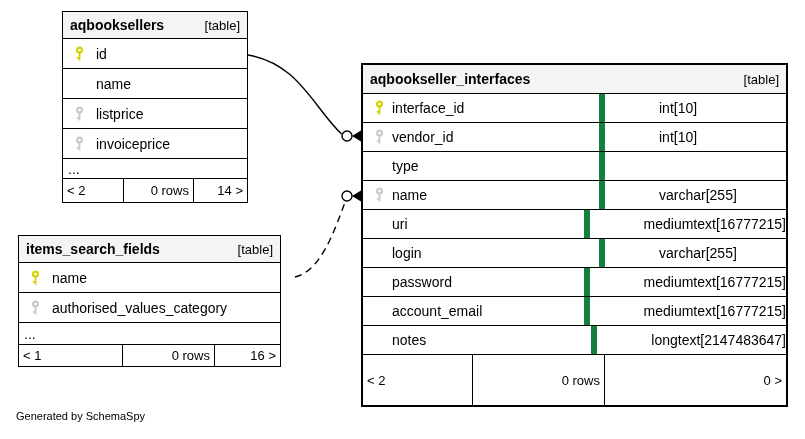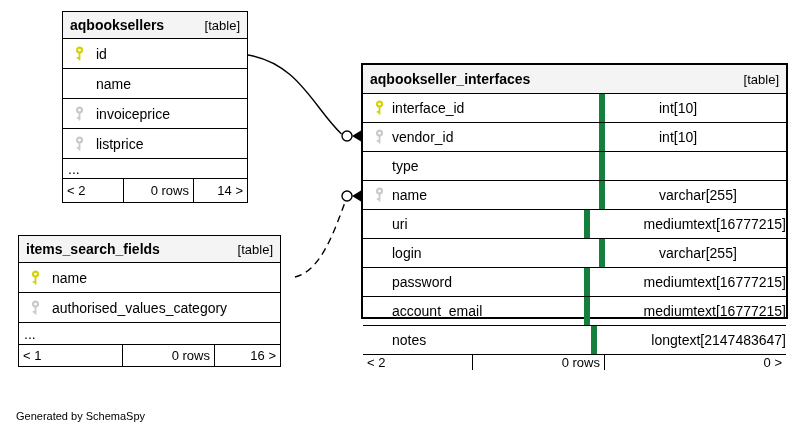--- a/index.html
+++ b/index.html
@@ -4,21 +4,21 @@
 <style>
   * { margin:0; padding:0; box-sizing:border-box; }
   html,body { background:#ffffff; }
   body { font-family:"Liberation Sans", sans-serif; color:#000; }
   .canvas { position:relative; width:805px; height:439px; background:#fff; overflow:hidden; }
 
   .connectors { position:absolute; left:0; top:0; width:805px; height:439px; pointer-events:none; }
 
   .dbtable { position:absolute; background:#fff; border:1px solid #000; display:flex; flex-direction:column; font-size:14px; }
   .t1 { left:62px;  top:11px;  width:186px; height:192px; }
-  .t2 { left:361px; top:63px;  width:427px; height:256px; border-width:2px; }
+  .t2 { left:361px; top:63px;  width:427px; height:344px; border-width:2px; }
   .t3 { left:18px;  top:235px; width:263px; height:132px; }
 
   .thead { background:#f4f4f4; border-bottom:1px solid #000; display:flex; align-items:center;
            justify-content:space-between; padding:0 7px; flex:none; }
   .t1 .thead { height:27px; } .t2 .thead { height:29px; } .t3 .thead { height:27px; }
   .tname { font-weight:bold; font-size:14px; }
   .ttag  { font-weight:normal; font-size:13px; }
 
   .col-row { position:relative; border-bottom:1px solid #000; display:flex; align-items:center; flex:none; }
   .t1 .col-row, .t3 .col-row { height:30px; padding-left:33px; }
@@ -79,28 +79,28 @@
       <span>id</span>
     </div>
     <div class="col-row">
       <span>name</span>
     </div>
     <div class="col-row">
       <svg class="keyicon key-index" viewBox="0 0 9 15">
         <circle cx="4.5" cy="3.6" r="2.5" fill="none" stroke="currentColor" stroke-width="2.1"></circle>
         <path d="M4.5 6.2 V14 M4.5 11.3 H1.8" fill="none" stroke="currentColor" stroke-width="1.8"></path>
       </svg>
+      <span>listprice</span>
+    </div>
+    <div class="col-row">
+      <svg class="keyicon key-index" viewBox="0 0 9 15">
+        <circle cx="4.5" cy="3.6" r="2.5" fill="none" stroke="currentColor" stroke-width="2.1"></circle>
+        <path d="M4.5 6.2 V14 M4.5 11.3 H1.8" fill="none" stroke="currentColor" stroke-width="1.8"></path>
+      </svg>
       <span>invoiceprice</span>
-    </div>
-    <div class="col-row">
-      <svg class="keyicon key-index" viewBox="0 0 9 15">
-        <circle cx="4.5" cy="3.6" r="2.5" fill="none" stroke="currentColor" stroke-width="2.1"></circle>
-        <path d="M4.5 6.2 V14 M4.5 11.3 H1.8" fill="none" stroke="currentColor" stroke-width="1.8"></path>
-      </svg>
-      <span>listprice</span>
     </div>
     <div class="ellipsis-row">...</div>
     <div class="tfoot">
       <span class="fcell left">&lt; 2</span>
       <span class="fcell mid">0 rows</span>
       <span class="fcell right">14 &gt;</span>
     </div>
   </div>
 
   <div class="dbtable t2">

